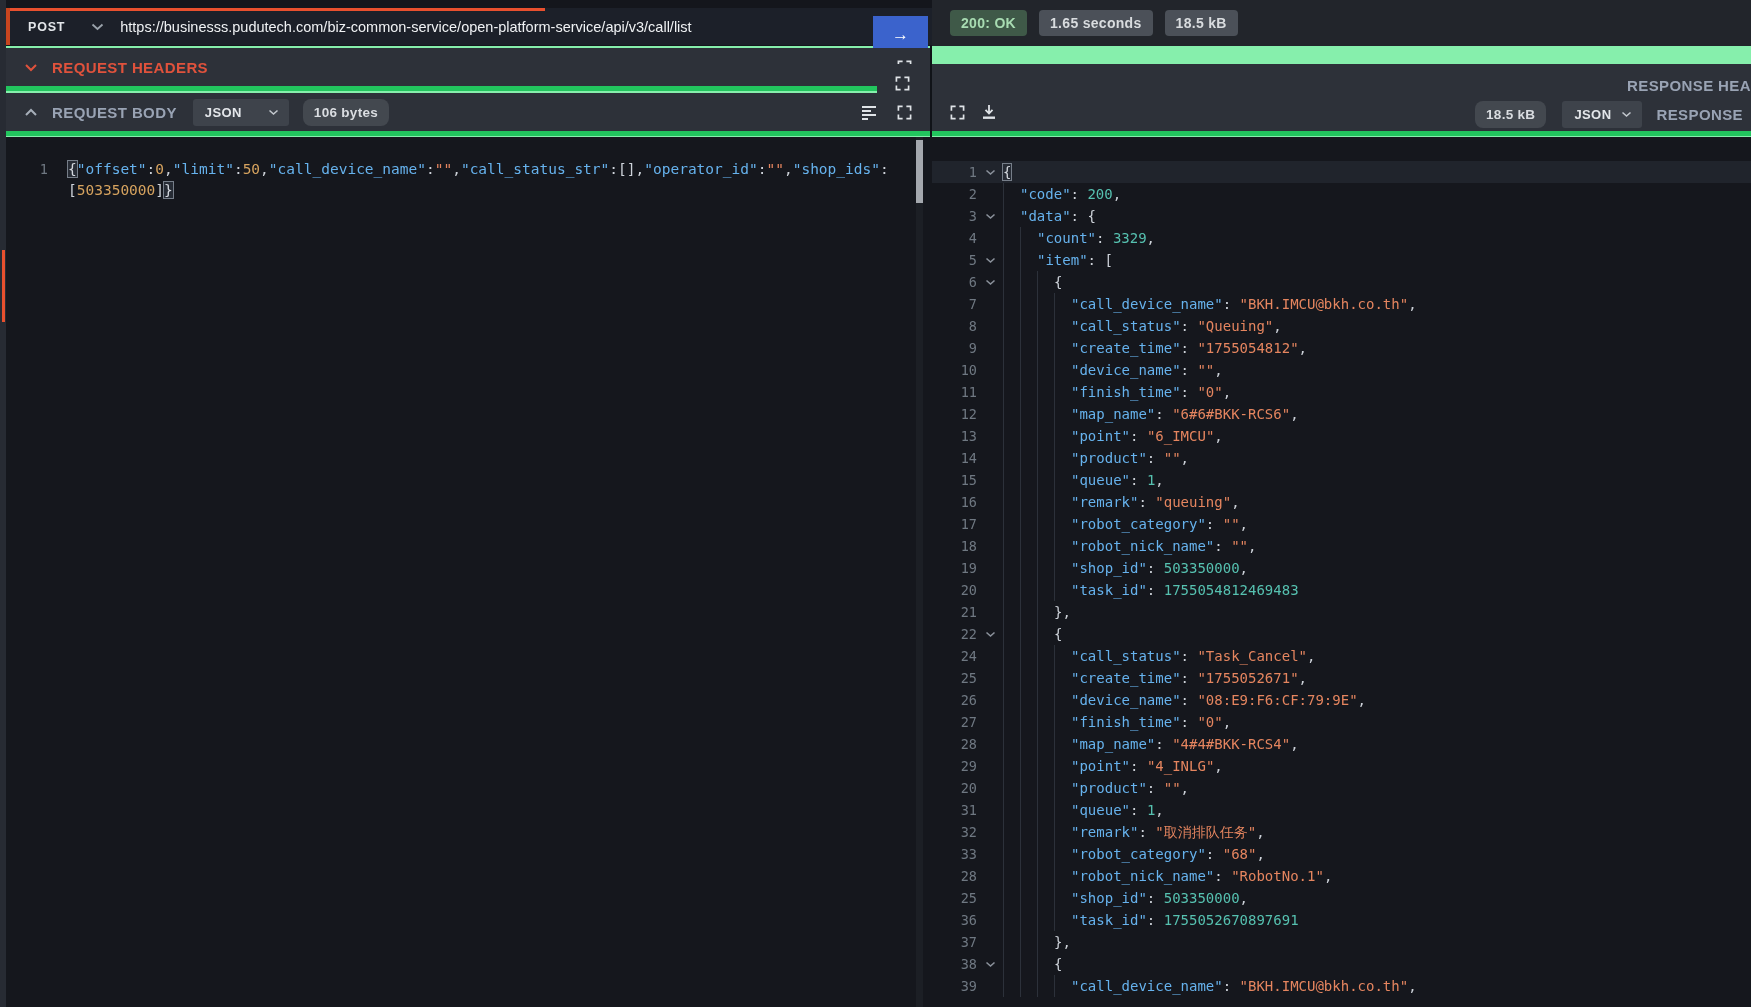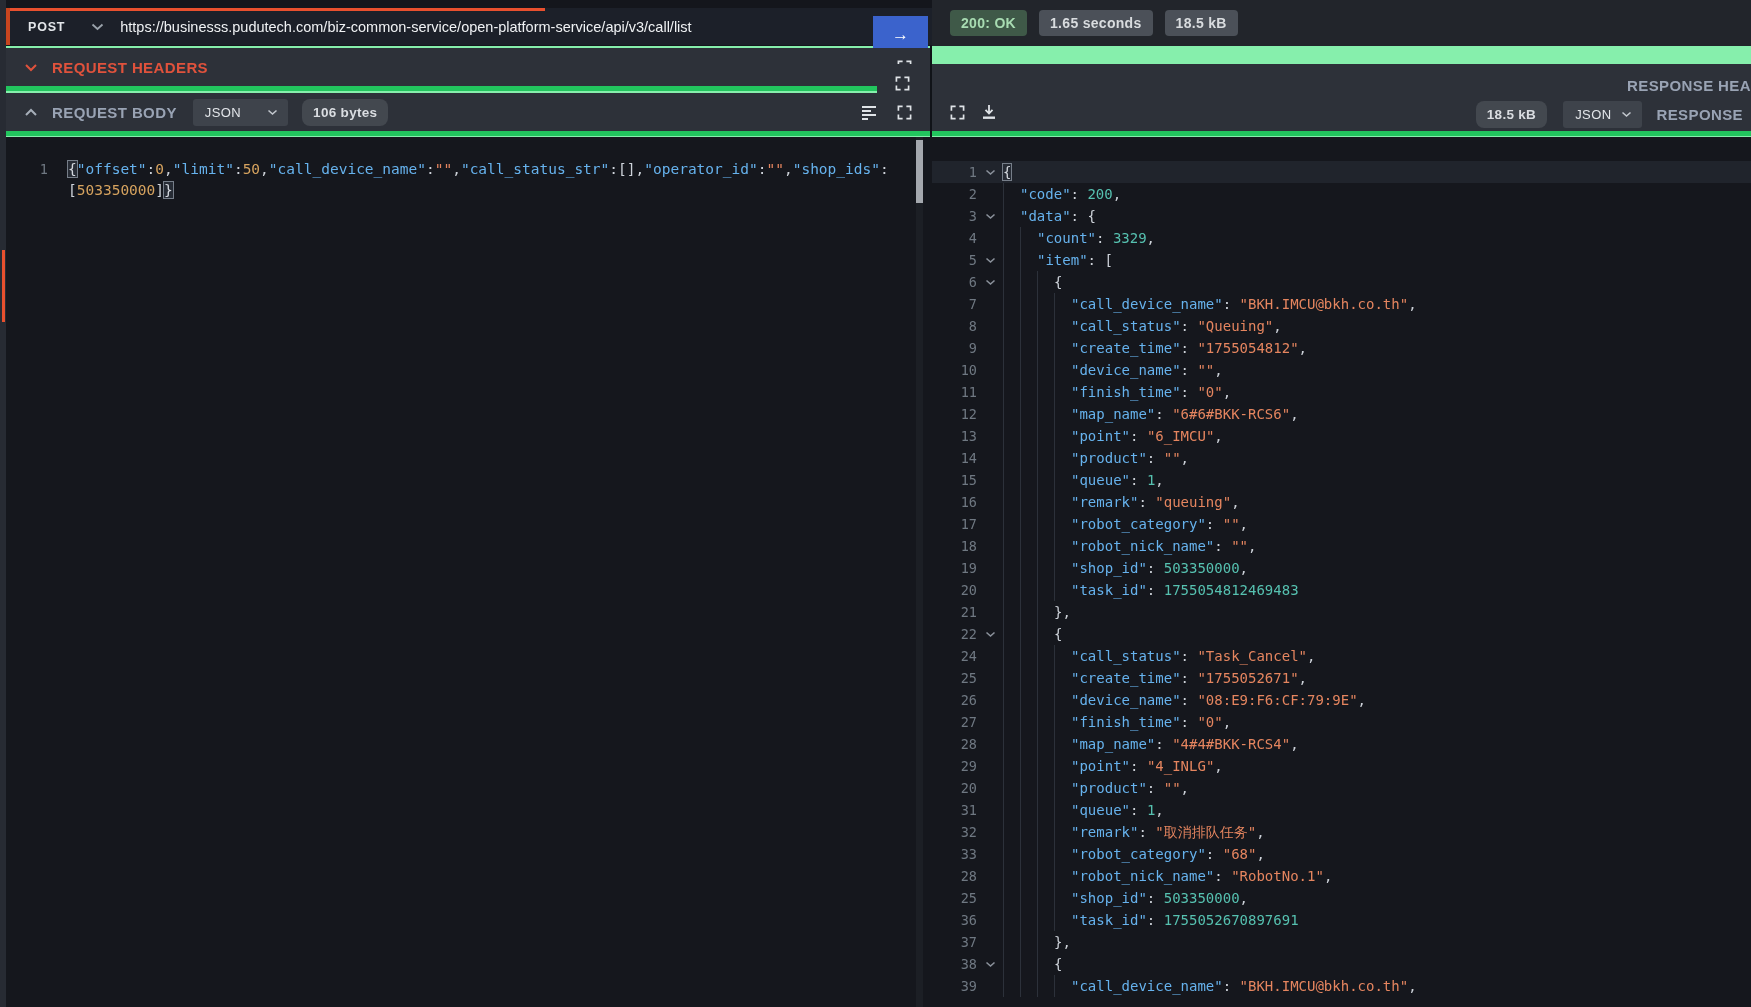--- a/index.html
+++ b/index.html
@@ -35,21 +35,21 @@
   .row { position:absolute; height:43px; background:#2d3139; display:flex; align-items:center; border-bottom:5px solid #22c55e; }
   .row-l2 { left:6px;  top:48px; width:926px; }
   .row-r2 { left:877px; top:48px; right:0;margin-top:16px; }
   .row-l3 { left:6px;  top:93px; width:926px; }
   .row-r3 { left:932px; top:93px; right:0; }
   .sec-title { font-size:15px; font-weight:700; letter-spacing:0.4px; color:#99a3b4; white-space:nowrap; }
   .sec-title.orange { color:#e0523c; }
   .chev-btn { background:none; border:none; padding:0 0 0 18px; display:flex; align-items:center; cursor:pointer; } .gap14 { width:14px; }
   .select-pill { display:flex; align-items:center; gap:26px; background:#3e434b; border-radius:3px;
     padding:6px 10px 6px 12px; margin-left:16px; cursor:pointer; }
-  .select-pill span { font-size:13px; font-weight:400; letter-spacing:0.4px; color:#e3e6ea; }
+  .select-pill span { font-size:13px; font-weight:700; letter-spacing:0.4px; color:#e3e6ea; }
   .pill { background:#43484f; border-radius:8px; padding:6px 11px; font-size:13.5px; font-weight:600;
     letter-spacing:0.3px; color:#dadde1; margin-left:14px; white-space:nowrap; }
   .row-spacer { flex:1; }
   .icon-btn { background:none; border:none; padding:0; margin-right:20px; display:flex; align-items:center; cursor:pointer; }
   .resp-hdr-title { position:absolute; right:0px; top:0; height:43px; display:flex; align-items:center; overflow:hidden; }
   .r3-right { position:absolute; right:8px; top:0; height:43px; display:flex; align-items:center; }
   .r3-right .sec-title { margin-left:14px; }
 
   
   .editor { position:absolute; top:137px; bottom:0; background:#15171d; overflow:hidden;

